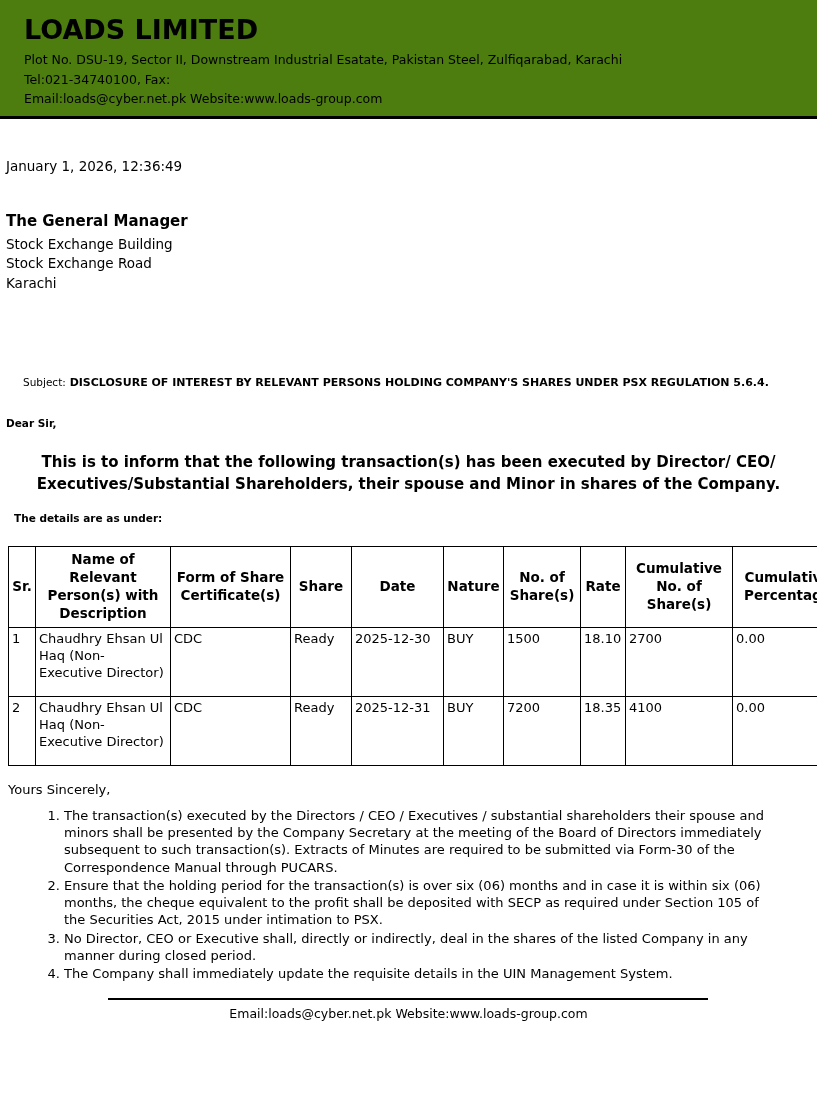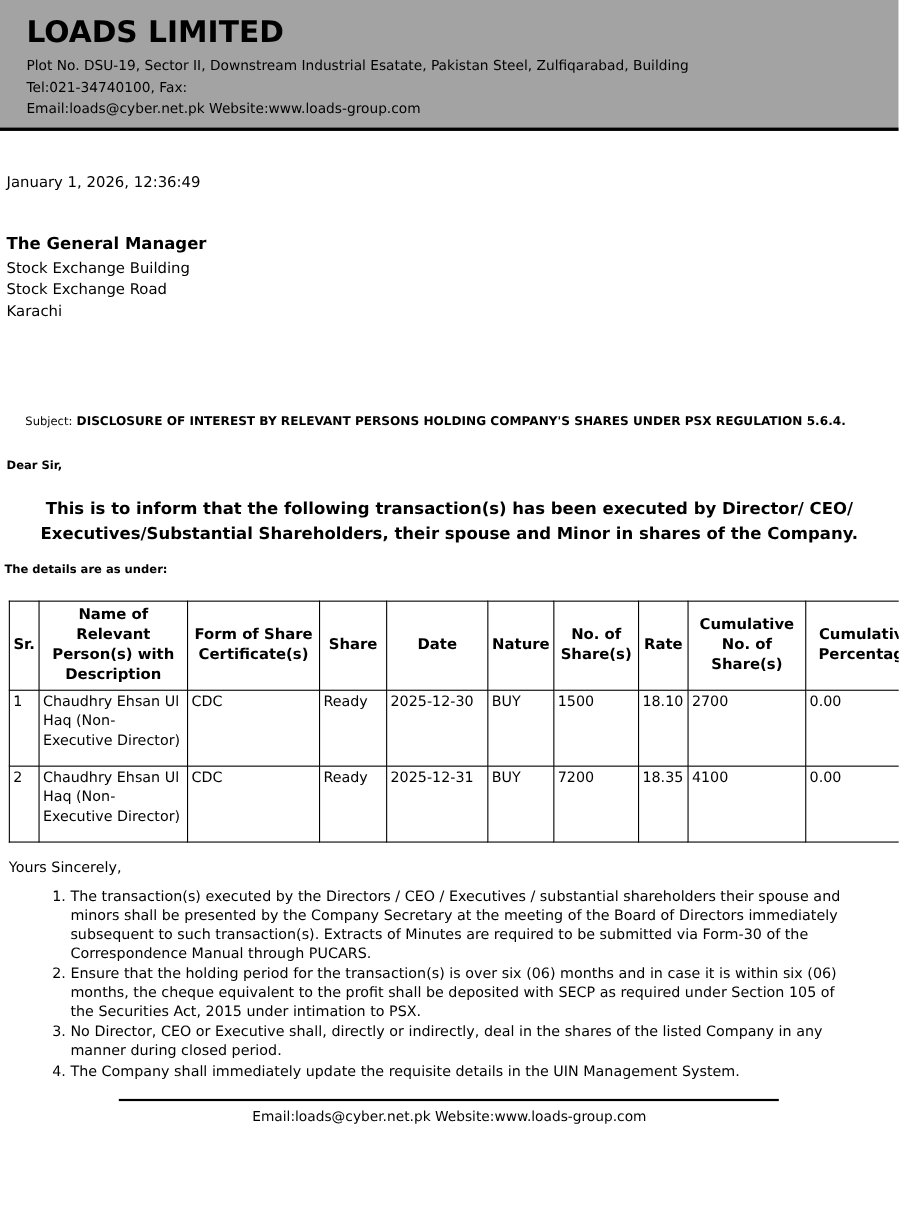--- a/index.html
+++ b/index.html
@@ -19,21 +19,21 @@
     min-height: 1105px;
     box-sizing: border-box;
     padding: 0;
     position: relative;
   }
 
   
   .letterhead {
     padding: 10px 0 8px 24px;
     border-bottom: 3px solid #000;
-    background: #a3a3a3;
+    background: #4d7c0f;
   }
   .company-name {
     font-family: "DejaVu Sans", sans-serif;
     font-weight: bold;
     font-size: 27px;
     letter-spacing: 0px;
     margin: 6px 0 6px 0;
     line-height: 1.05;
   }
   .addr-line {
@@ -82,21 +82,21 @@
   }
 
   .para {
     margin: 22px 6px 0 6px;
     font-size: 15px;
     font-weight: bold;
     line-height: 1.5;
     text-align: center;
   }
   .para2 {
-    margin: 16px 6px 0 4px;
+    margin: 16px 6px 0 14px;
     font-size: 10.5px;
     font-weight: bold;
   }
 
   
   table.disclosure {
     border-collapse: collapse;
     margin: 22px 0 0 8px;
     width: 792px;
     table-layout: fixed;
@@ -162,21 +162,21 @@
     padding-bottom: 10px;
   }
 </style>
 </head>
 <body>
 
 <div class="page">
 
   <div class="letterhead">
     <div class="company-name">LOADS LIMITED</div>
-    <div class="addr-line">Plot No. DSU-19, Sector II, Downstream Industrial Esatate, Pakistan Steel, Zulfiqarabad, Building</div>
+    <div class="addr-line">Plot No. DSU-19, Sector II, Downstream Industrial Esatate, Pakistan Steel, Zulfiqarabad, Karachi</div>
     <div class="addr-line">Tel:021-34740100,  Fax:</div>
     <div class="addr-line">Email:loads@cyber.net.pk Website:www.loads-group.com</div>
   </div>
 
   <div class="meta">
     <div>January 1, 2026, 12:36:49</div>
   </div>
 
   <div class="recipient">
     <div class="gm">The General Manager</div>

